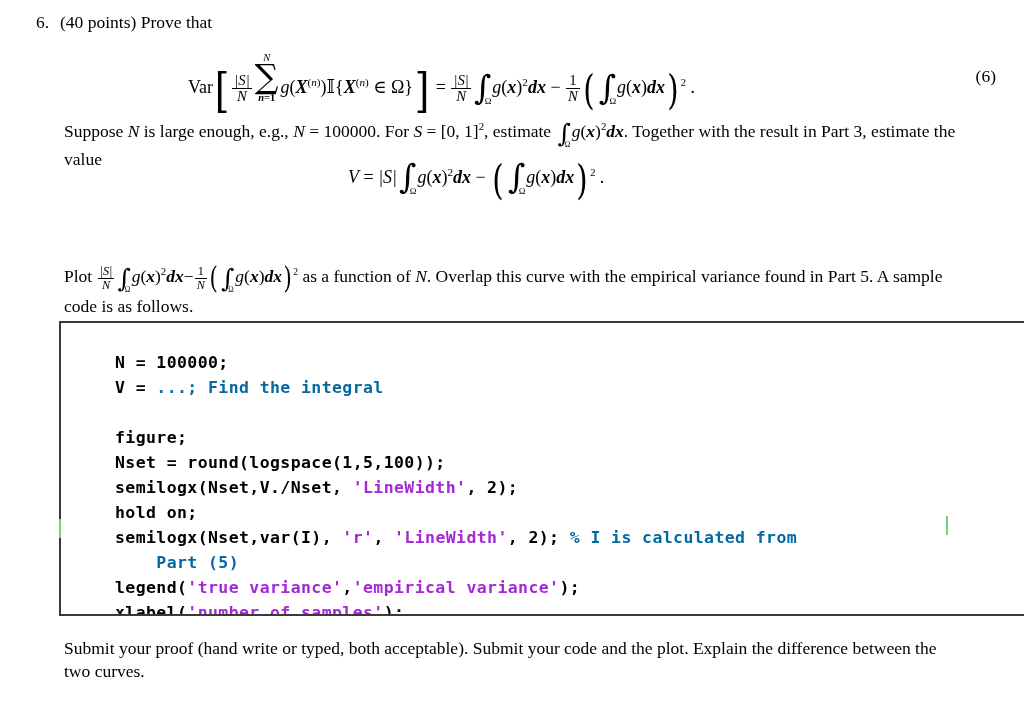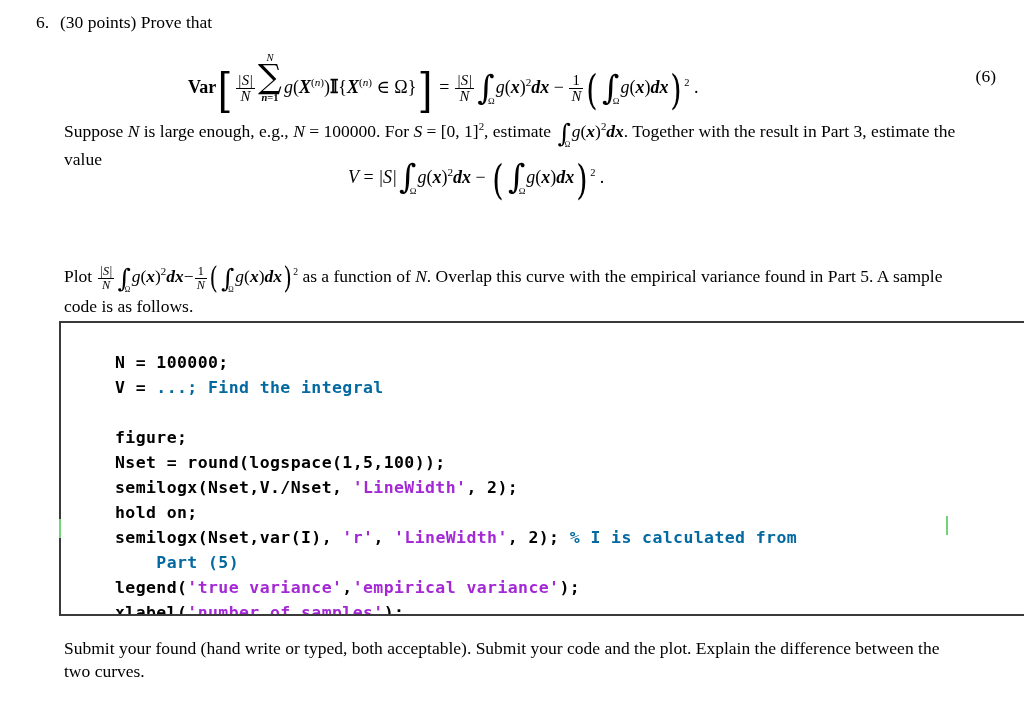--- a/index.html
+++ b/index.html
@@ -23,21 +23,21 @@
   }
   .mi {
     font-family: "Liberation Serif", "DejaVu Serif", serif;
     font-style: italic;
   }
   .mb {
     font-family: "Liberation Serif", "DejaVu Serif", serif;
     font-style: italic;
     font-weight: bold;
   }
-  .mrm { font-family: "Liberation Serif", "DejaVu Serif", serif; font-style: normal; font-weight: bold; }
+  .mrm { font-family: "Liberation Serif", "DejaVu Serif", serif; font-style: normal; }
 
   .sup {
     font-size: 0.62em;
     vertical-align: super;
     line-height: 0;
   }
 
   
   .frac {
     display: inline-block;
@@ -189,21 +189,21 @@
   }
   #artifact-left { left: 59px; top: 519px; width: 2px; height: 19px; }
   #artifact-right { left: 946px; top: 516px; width: 2px; height: 19px; }
 </style>
 </head>
 <body>
 
 <div class="page">
 
   <div class="item-head">
-    <span class="item-num">6.</span><span>(30 points) Prove that</span>
+    <span class="item-num">6.</span><span>(40 points) Prove that</span>
   </div>
 
   <div class="display-eq" id="eq6">
     <span class="mrm">Var</span><span class="bigbrack">[</span><span class="frac"><span class="num"><span class="mi">|S|</span></span><span class="den"><span class="mi">N</span></span></span><span class="bigop"><span class="lim-top">N</span><span class="op">∑</span><span class="lim-bot"><span class="mi">n</span>=1</span></span><span class="mi">g</span>(<span class="mb">X</span><span class="sup">(<span class="mi">n</span>)</span>)<span class="mrm" style="font-family:'DejaVu Serif',serif;">𝕀</span>{<span class="mb">X</span><span class="sup">(<span class="mi">n</span>)</span> ∈ Ω}<span class="bigbrack">]</span> = <span class="frac"><span class="num"><span class="mi">|S|</span></span><span class="den"><span class="mi">N</span></span></span><span class="intg"><span class="isign">∫</span><span class="ilim">Ω</span></span><span class="mi">g</span>(<span class="mb">x</span>)<span class="sup">2</span><span class="mb">dx</span> − <span class="frac"><span class="num">1</span><span class="den"><span class="mi">N</span></span></span><span class="bigparen">(</span><span class="intg"><span class="isign">∫</span><span class="ilim">Ω</span></span><span class="mi">g</span>(<span class="mb">x</span>)<span class="mb">dx</span><span class="bigparen">)</span><span class="sup" style="font-size:0.58em;">2</span> .
   </div>
   <div class="eq-tag" id="tag6">(6)</div>
 
   <div class="para" id="para-suppose">
     <span>Suppose </span><span class="mi">N</span><span> is large enough, e.g., </span><span class="mi">N</span><span> = 100000. For </span><span class="mi">S</span><span> = [0, 1]</span><span class="sup">2</span><span>, estimate </span><span class="intg inl"><span class="isign">∫</span><span class="ilim">Ω</span></span><span class="mi">g</span>(<span class="mb">x</span>)<span class="sup">2</span><span class="mb">dx</span><span>. Together with the result in Part 3, estimate the value</span>
   </div>
@@ -215,15 +215,15 @@
   <div class="para" id="para-plot">
     <span>Plot </span><span class="frac tiny"><span class="num"><span class="mi">|S|</span></span><span class="den"><span class="mi">N</span></span></span><span class="intg inl"><span class="isign">∫</span><span class="ilim">Ω</span></span><span class="mi">g</span>(<span class="mb">x</span>)<span class="sup">2</span><span class="mb">dx</span>−<span class="frac tiny"><span class="num">1</span><span class="den"><span class="mi">N</span></span></span><span class="medparen">(</span><span class="intg inl"><span class="isign">∫</span><span class="ilim">Ω</span></span><span class="mi">g</span>(<span class="mb">x</span>)<span class="mb">dx</span><span class="medparen">)</span><span class="sup" style="font-size:0.55em;">2</span><span> as a function of </span><span class="mi">N</span><span>. Overlap this curve with the empirical variance found in Part 5. A sample code is as follows.</span>
   </div>
 
   <div class="codebox">
     <pre class="code" id="code-lines"><span class="ln"><span>N = 100000;</span></span><span class="ln"><span>V = </span><span class="cmt">...; Find the integral</span></span><span class="ln"><span></span>&nbsp;</span><span class="ln"><span>figure;</span></span><span class="ln"><span>Nset = round(logspace(1,5,100));</span></span><span class="ln"><span>semilogx(Nset,V./Nset, </span><span class="str">'LineWidth'</span><span>, 2);</span></span><span class="ln"><span>hold on;</span></span><span class="ln"><span>semilogx(Nset,var(I), </span><span class="str">'r'</span><span>, </span><span class="str">'LineWidth'</span><span>, 2); </span><span class="cmt">% I is calculated from</span></span><span class="ln"><span>    </span><span class="cmt">Part (5)</span></span><span class="ln"><span>legend(</span><span class="str">'true variance'</span><span>,</span><span class="str">'empirical variance'</span><span>);</span></span><span class="ln"><span>xlabel(</span><span class="str">'number of samples'</span><span>);</span></span></pre>
   </div>
   <div class="artifact" id="artifact-left"></div>
   <div class="artifact" id="artifact-right"></div>
 
-  <div class="para" id="para-submit">Submit your found (hand write or typed, both acceptable). Submit your code and the plot. Explain the difference between the two curves.</div>
+  <div class="para" id="para-submit">Submit your proof (hand write or typed, both acceptable). Submit your code and the plot. Explain the difference between the two curves.</div>
 
 </div>
 
 </body></html>

